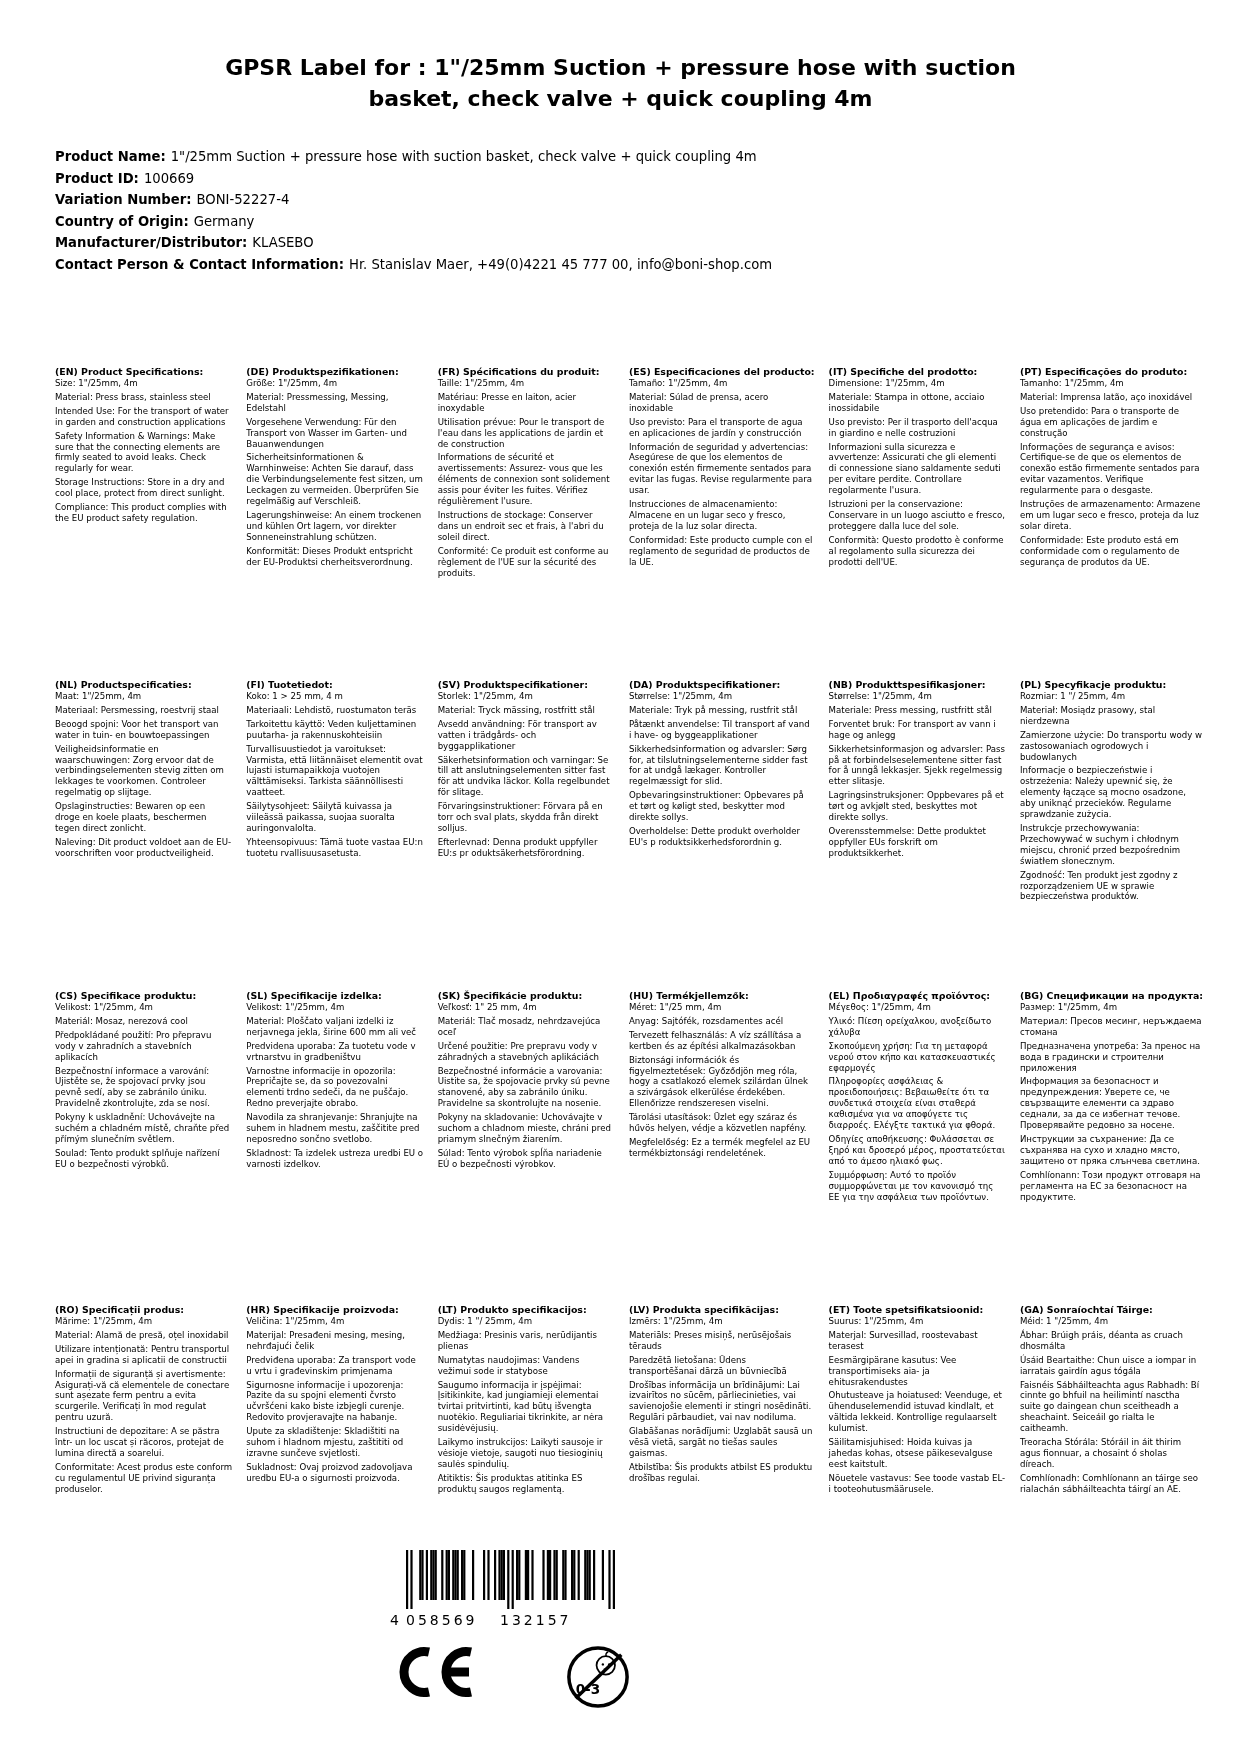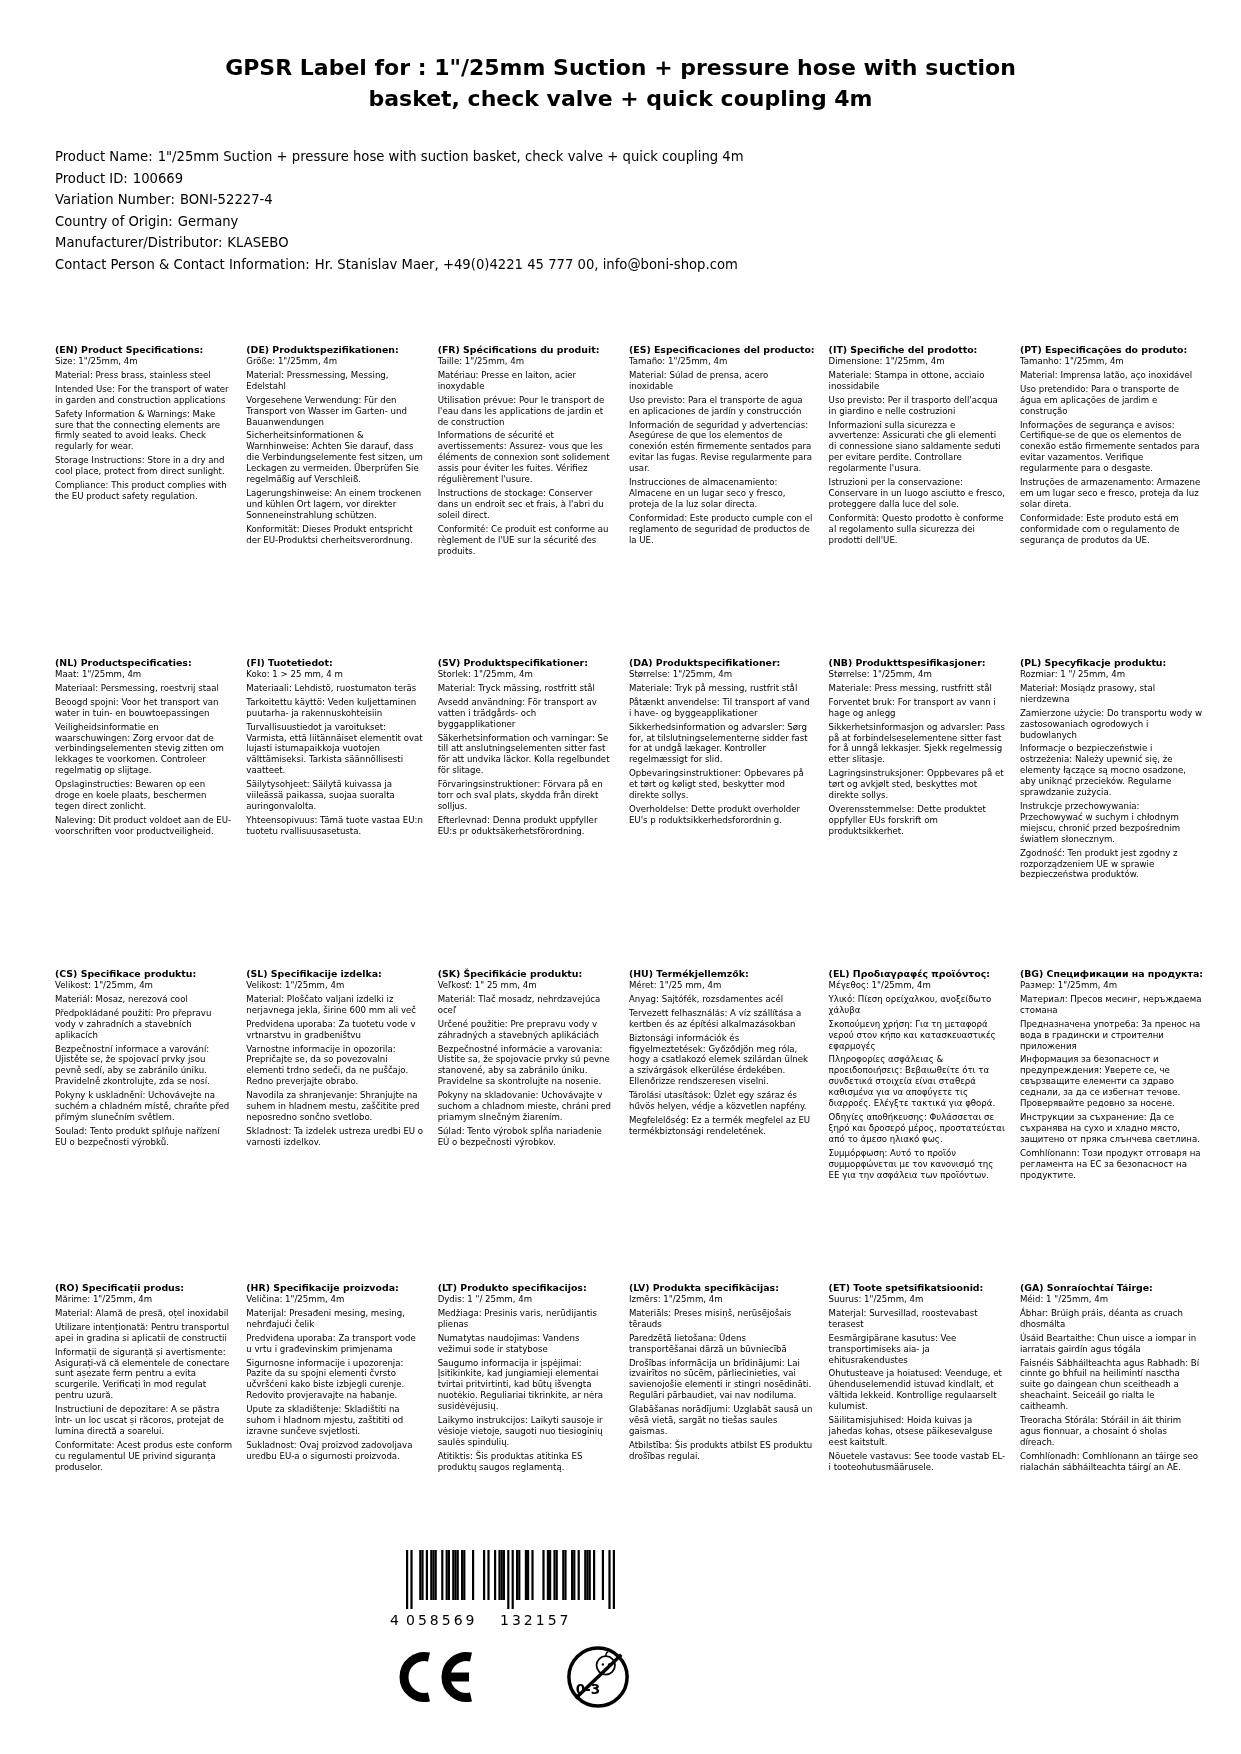--- a/index.html
+++ b/index.html
@@ -10,41 +10,41 @@
     overflow:hidden;
   }
   .title {
     position:absolute; top:52px; left:0; right:0;
     text-align:center; font-weight:bold; font-size:22px; line-height:1.42;
   }
   .product-info {
     position:absolute; top:146px; left:55px; right:40px;
     font-size:13.2px; line-height:21.6px;
   }
-  .info-row .label { font-weight:normal; }
+  .info-row .label { font-weight:bold; }
   .info-row .value { margin-left:5px; }
   .specs-grid {
-    position:absolute; top:344px; left:55px; right:38px;
+    position:absolute; top:366px; left:55px; right:38px;
     display:grid; grid-template-columns:repeat(6,1fr);
     grid-template-rows:313px 311px 314px auto;
     column-gap:14px;
   }
   .spec-block { font-size:8.6px; line-height:10.9px; }
   .spec-heading {
     font-weight:bold; font-size:9.4px; line-height:11px;
     white-space:nowrap; margin-bottom:1px;
   }
   .spec-block p { margin:0 0 3px 0; }
   .footer-marks { position:absolute; left:390px; top:1550px; width:245px; }
   .barcode-wrap { display:flex; align-items:flex-end; }
   .barcode-nums { display:flex; width:223px; font-size:14px; margin-top:2px; }
   .barcode-nums .lead { width:16px; }
   .barcode-nums .grp { width:94px; letter-spacing:3px; }
   .marks-row {
-    display:flex; justify-content:space-between; align-items:center;
+    display:flex; justify-content:space-between; 
     margin-top:16px; padding:0 4px 0 2px;gap:17px;
   }
   .bars { margin-left:16px; }
 </style>
 </head>
 <body>
 
 <div class="title">
   <div>GPSR Label for : 1"/25mm Suction + pressure hose with suction</div>
   <div>basket, check valve + quick coupling 4m</div>

